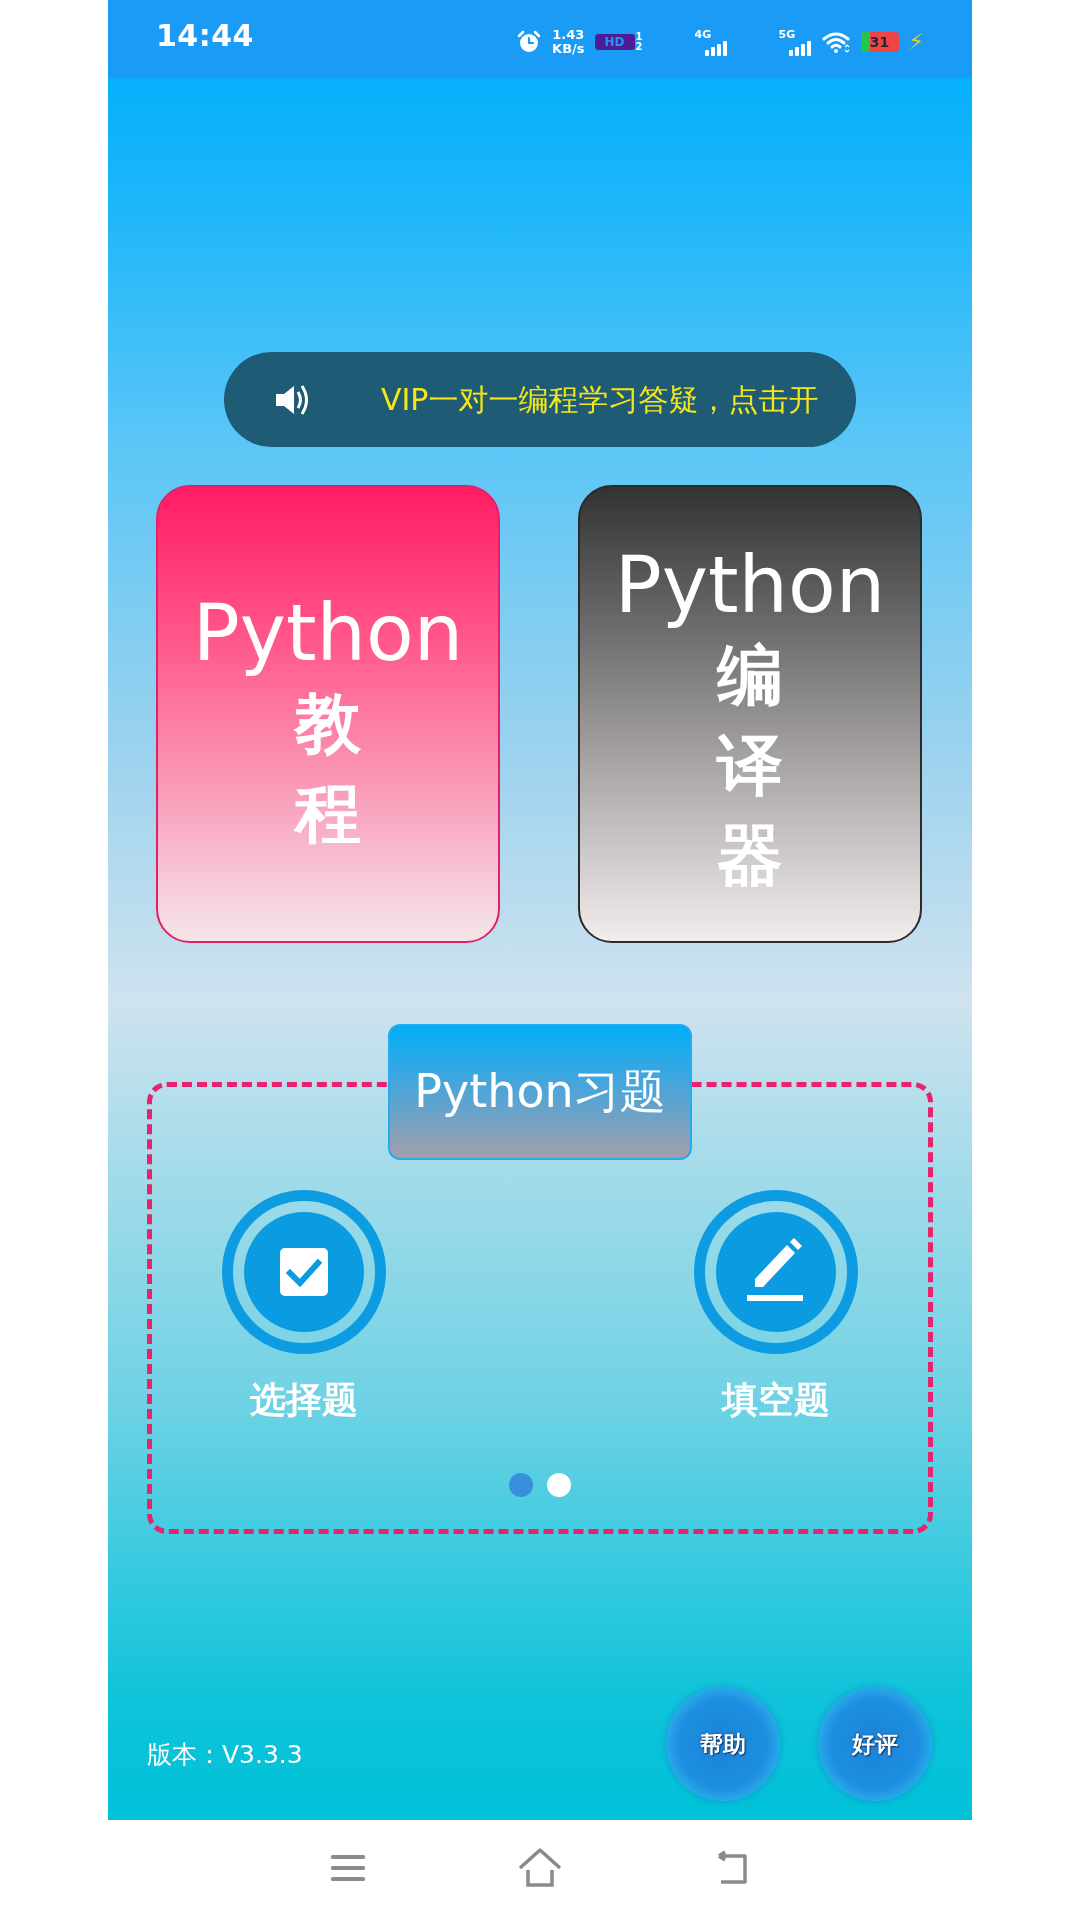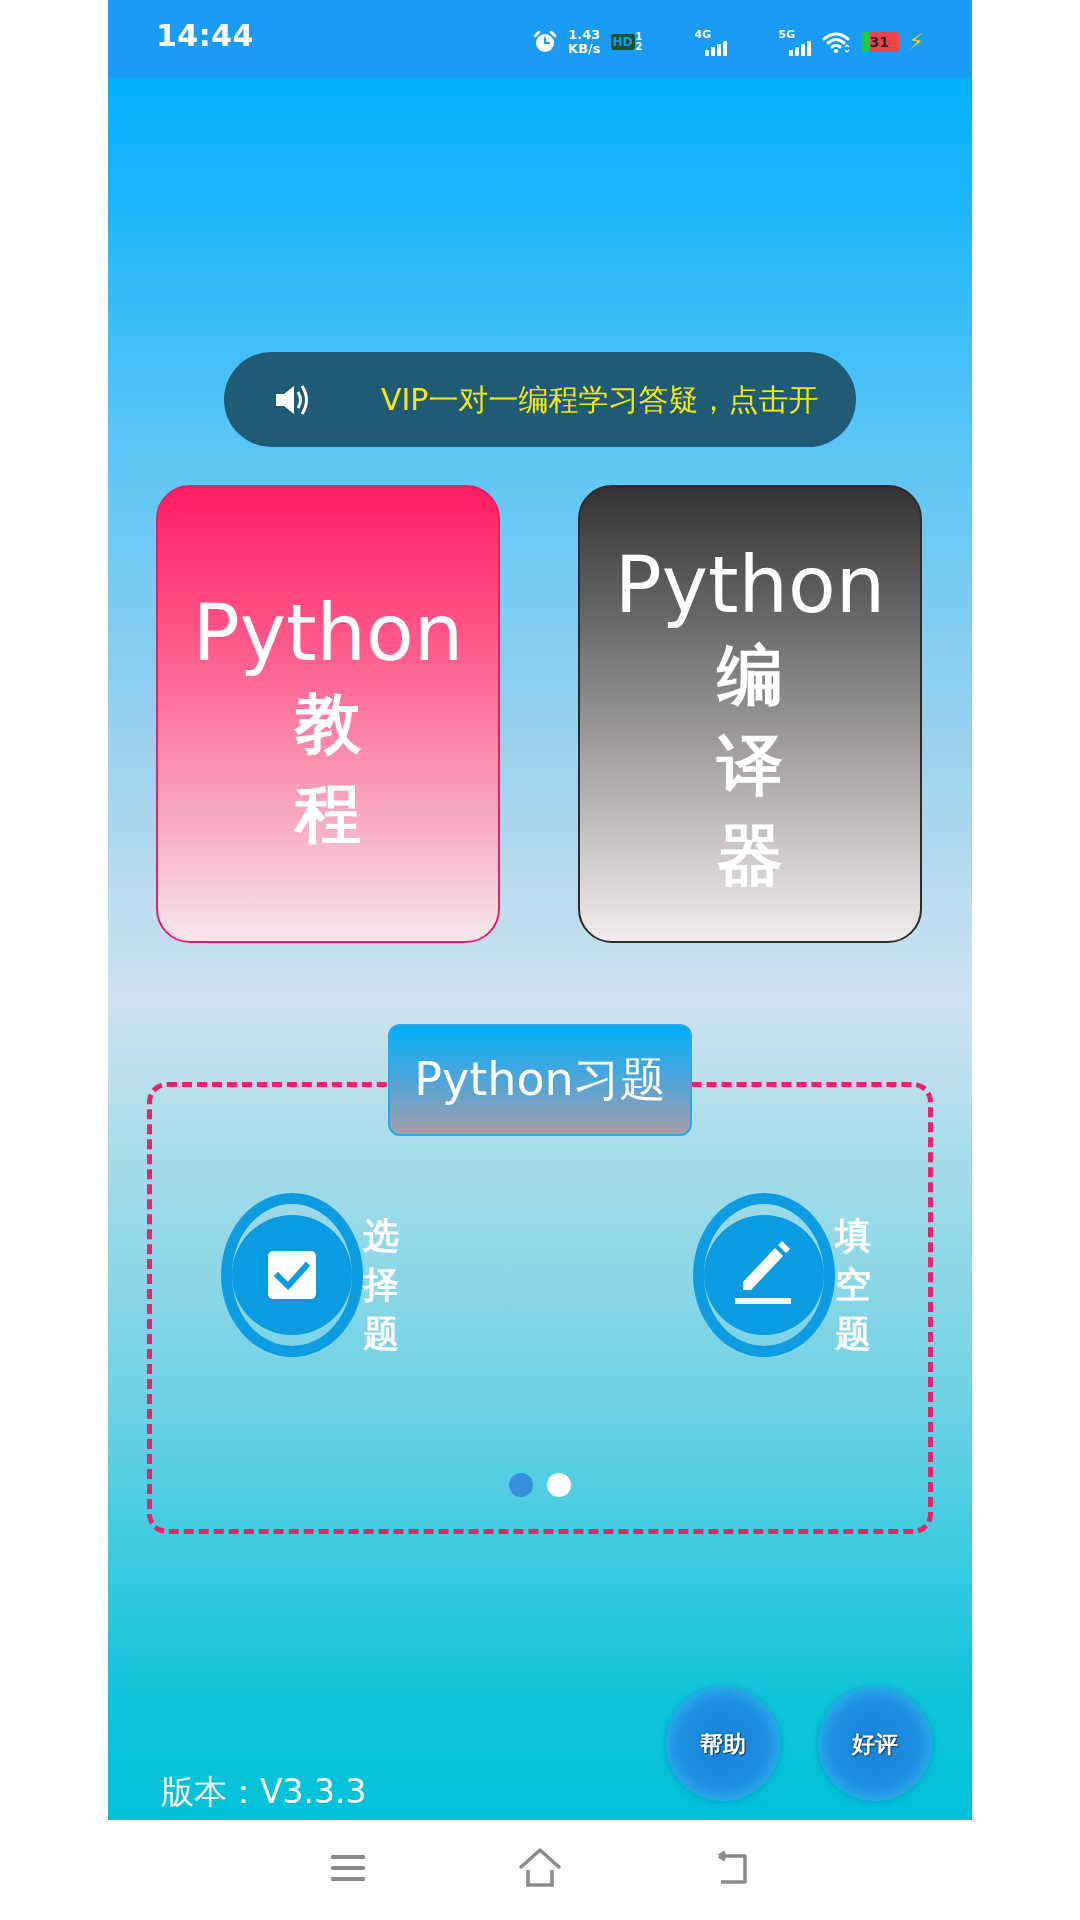--- a/index.html
+++ b/index.html
@@ -5,21 +5,21 @@
   html, body { margin:0; padding:0; }
   body { width:1080px; height:1920px; position:relative; background:#ffffff; overflow:hidden;
          font-family:"DejaVu Sans","Liberation Sans",sans-serif; }
   .app { position:absolute; left:108px; top:0; width:864px; height:1820px;
          background:linear-gradient(to bottom,#03b0fb 66px,#1cb6fa 200px,#5cc6f6 450px,#9bd2ee 750px,#cfe2ef 1000px,#a8dcea 1150px,#6fd2e4 1400px,#3dcbe0 1550px,#0fc3da 1700px,#00c1d8 1820px); }
   .statusbar { position:absolute; left:0; top:0; width:864px; height:78px; background:#1a9cf6; }
   .time { position:absolute; left:48px; top:18px; font-size:30px; font-weight:bold; color:#fff; letter-spacing:0.5px; }
   .sicons { position:absolute; right:48px; top:22px; height:40px; display:flex; align-items:center; gap:10px; color:#fff; }
   .speed { font-size:13px; font-weight:bold; line-height:14px; text-align:center; }
   .hd { display:flex; align-items:center; gap:1px; }
-  .hdbox { background:#14532d; color:#1a9cf6; font-size:12px; font-weight:bold; border-radius:3px; padding:1px 2px; line-height:14px; }
+  .hdbox { background:#4c1d95; color:#1a9cf6; font-size:12px; font-weight:bold; border-radius:3px; padding:1px 10px; line-height:14px; }
   .hdnum { font-size:10px; font-weight:bold; line-height:10px; display:flex; flex-direction:column; }
   .sig { display:flex; align-items:flex-end; gap:2px; position:relative; height:28px;margin-left:42px; }
   .sig .lbl { position:absolute; left:0; top:0; font-size:11px; font-weight:bold; }
   .sig .bars { display:flex; align-items:flex-end; gap:2px; margin-left:10px; }
   .sig .bars i { display:block; width:4px; background:#fff; border-radius:1px; }
   .battery { width:38px; height:20px; border-radius:4px; background:#ef4444; position:relative; display:flex; align-items:center; justify-content:center; font-size:14px; font-weight:bold; color:#1d2a36; overflow:hidden; }
   .battery .fill { position:absolute; left:0; top:0; bottom:0; width:9px; background:#21c64a; }
   .battery span { position:relative; }
   .bolt { color:#f7c81e; font-size:22px; line-height:22px; }
 
@@ -27,33 +27,33 @@
   .marquee .spk { position:absolute; left:48px; top:28px; width:42px; height:40px; }
   .marquee .txt { position:absolute; left:157px; top:28px; white-space:nowrap; font-size:30px; color:#f4e619; font-family:"DejaVu Sans",sans-serif; }
 
   .card { position:absolute; top:485px; width:344px; height:458px; border-radius:34px; box-sizing:border-box;
           display:flex; flex-direction:column; align-items:center; color:#fff; }
   .card-tutorial { left:48px; border:2px solid #e3216a; background:linear-gradient(to bottom,#ff1c63 0%,#ff5a8b 35%,#f9a3bd 70%,#f5e6ea 100%); padding-top:100px; }
   .card-compiler { left:470px; border:2px solid #2b2b2b; background:linear-gradient(to bottom,#333333 0%,#6b6a6a 30%,#a6a3a2 60%,#f1eded 100%); padding-top:52px; }
   .card .en { font-size:78px; line-height:92px; font-family:"DejaVu Sans",sans-serif; }
   .card .zh { font-size:66px; line-height:90px; font-weight:bold; }
 
-  .tab { position:absolute; left:280px; top:1024px; width:304px; height:112px; box-sizing:border-box; border:2px solid #26aaf0; border-radius:12px;
+  .tab { position:absolute; left:280px; top:1024px; width:304px; height:136px; box-sizing:border-box; border:2px solid #26aaf0; border-radius:12px;
          background:linear-gradient(to bottom,#01aef7 0%,#48a5db 45%,#a49fab 100%); color:#fff; font-size:46px; display:flex; align-items:center; justify-content:center; z-index:2; }
   .dashbox { position:absolute; left:39px; top:1082px; width:786px; height:452px; box-sizing:border-box; border:5px dashed #e8236e; border-radius:20px; }
 
-  .qitem { position:absolute; top:1190px; width:166px; display:flex; align-items:center; }
+  .qitem { position:absolute; top:1190px; width:166px; display:flex; flex-direction:column; align-items:center; }
   .ring { width:164px; height:164px; border-radius:50%; box-sizing:border-box; border:11px solid #0d9ce2; display:flex; align-items:center; justify-content:center; }
   .disc { width:120px; height:120px; border-radius:50%; background:#0b9be1; display:flex; align-items:center; justify-content:center; }
   .qlabel { margin-top:22px; font-size:36px; color:#fff; font-weight:bold; }
 
   .dots { position:absolute; left:401px; top:1473px; display:flex; gap:14px; }
   .dot { width:24px; height:24px; border-radius:50%; }
 
-  .version { position:absolute; left:53px; top:1738px; font-size:33px; color:#fff;margin-top:32px; }
+  .version { position:absolute; left:39px; top:1738px; font-size:25px; color:#fff; }
   .rbtn { position:absolute; top:1687px; width:114px; height:114px; border-radius:50%;
           background:radial-gradient(circle at 50% 50%,#1a82d8 0%,#1d8fe0 55%,#2cb0ec 75%,#1ba6e8 88%,#16a3e0 100%);
           box-shadow:0 0 6px rgba(0,90,180,0.4); display:flex; align-items:center; justify-content:center; color:#fff; font-size:23px; font-weight:bold;
           text-shadow:0 0 2px #0a3a6a,1px 1px 1px #0a3a6a; }
 
   .navbar { position:absolute; left:0; top:1820px; width:1080px; height:100px; background:#fff; }
   .navbtn { position:absolute; top:20px; width:60px; height:56px; display:flex; align-items:center; justify-content:center; }
 </style>
 </head>
 <body>

